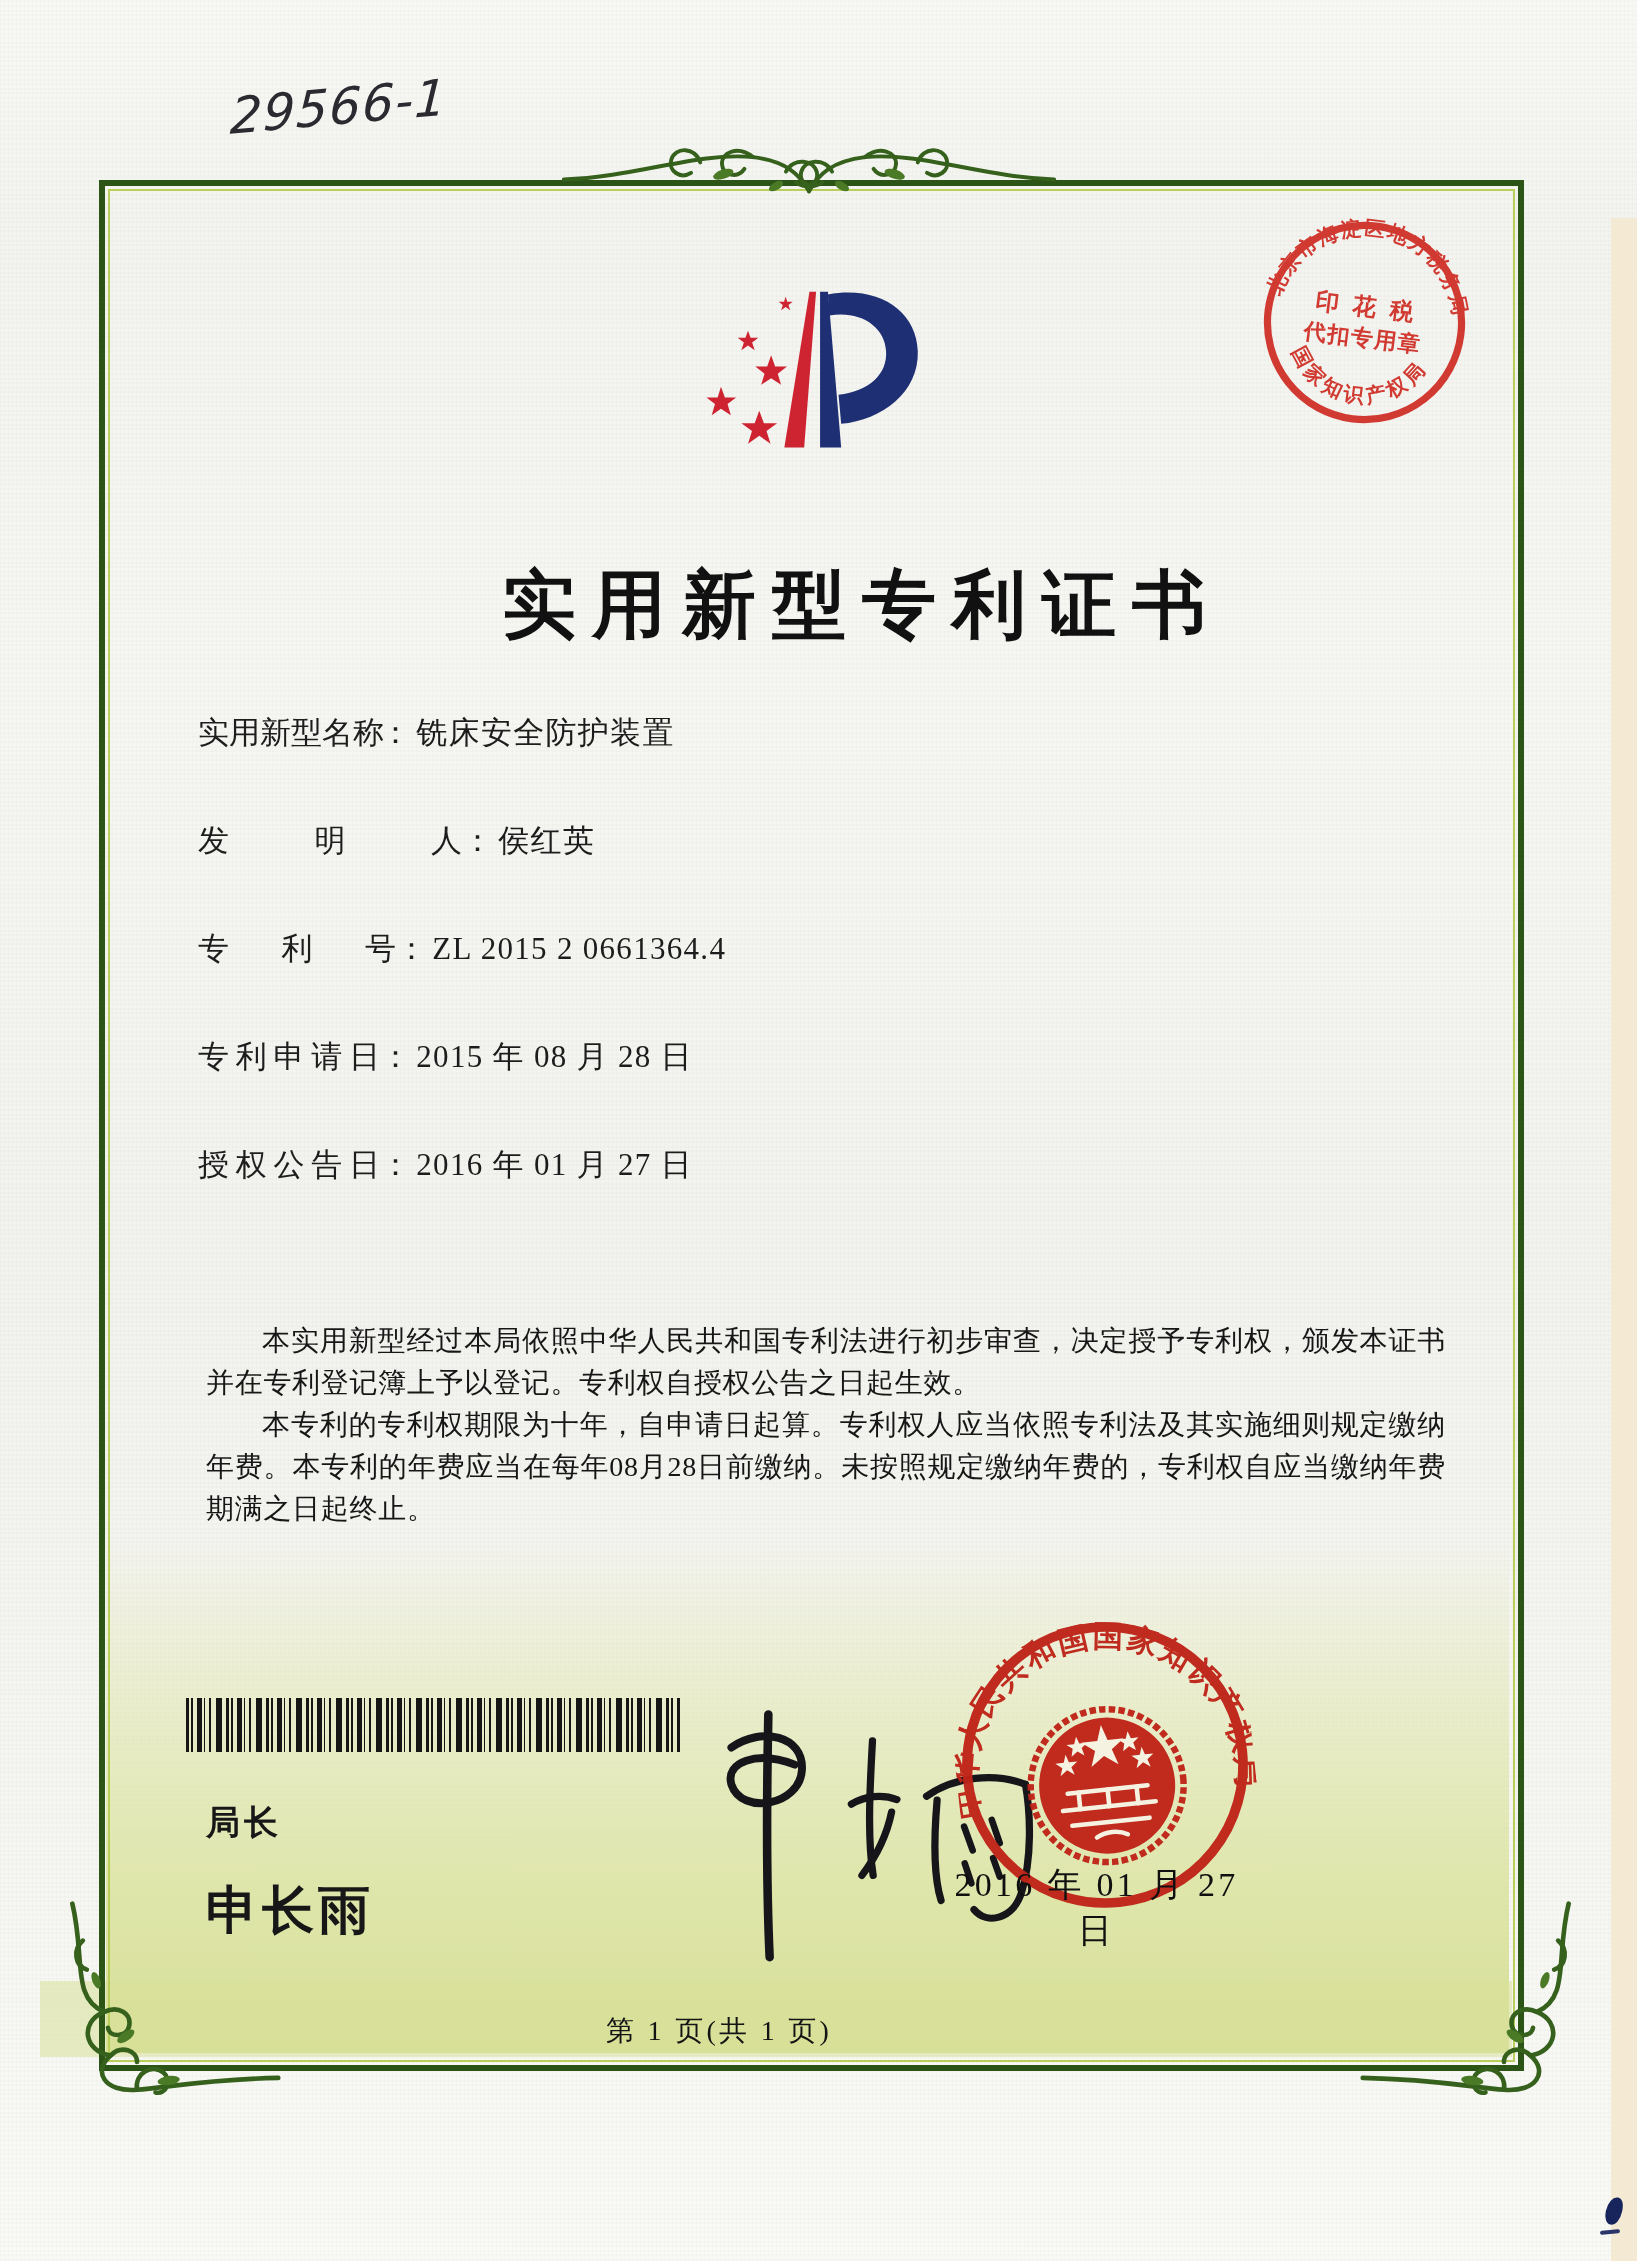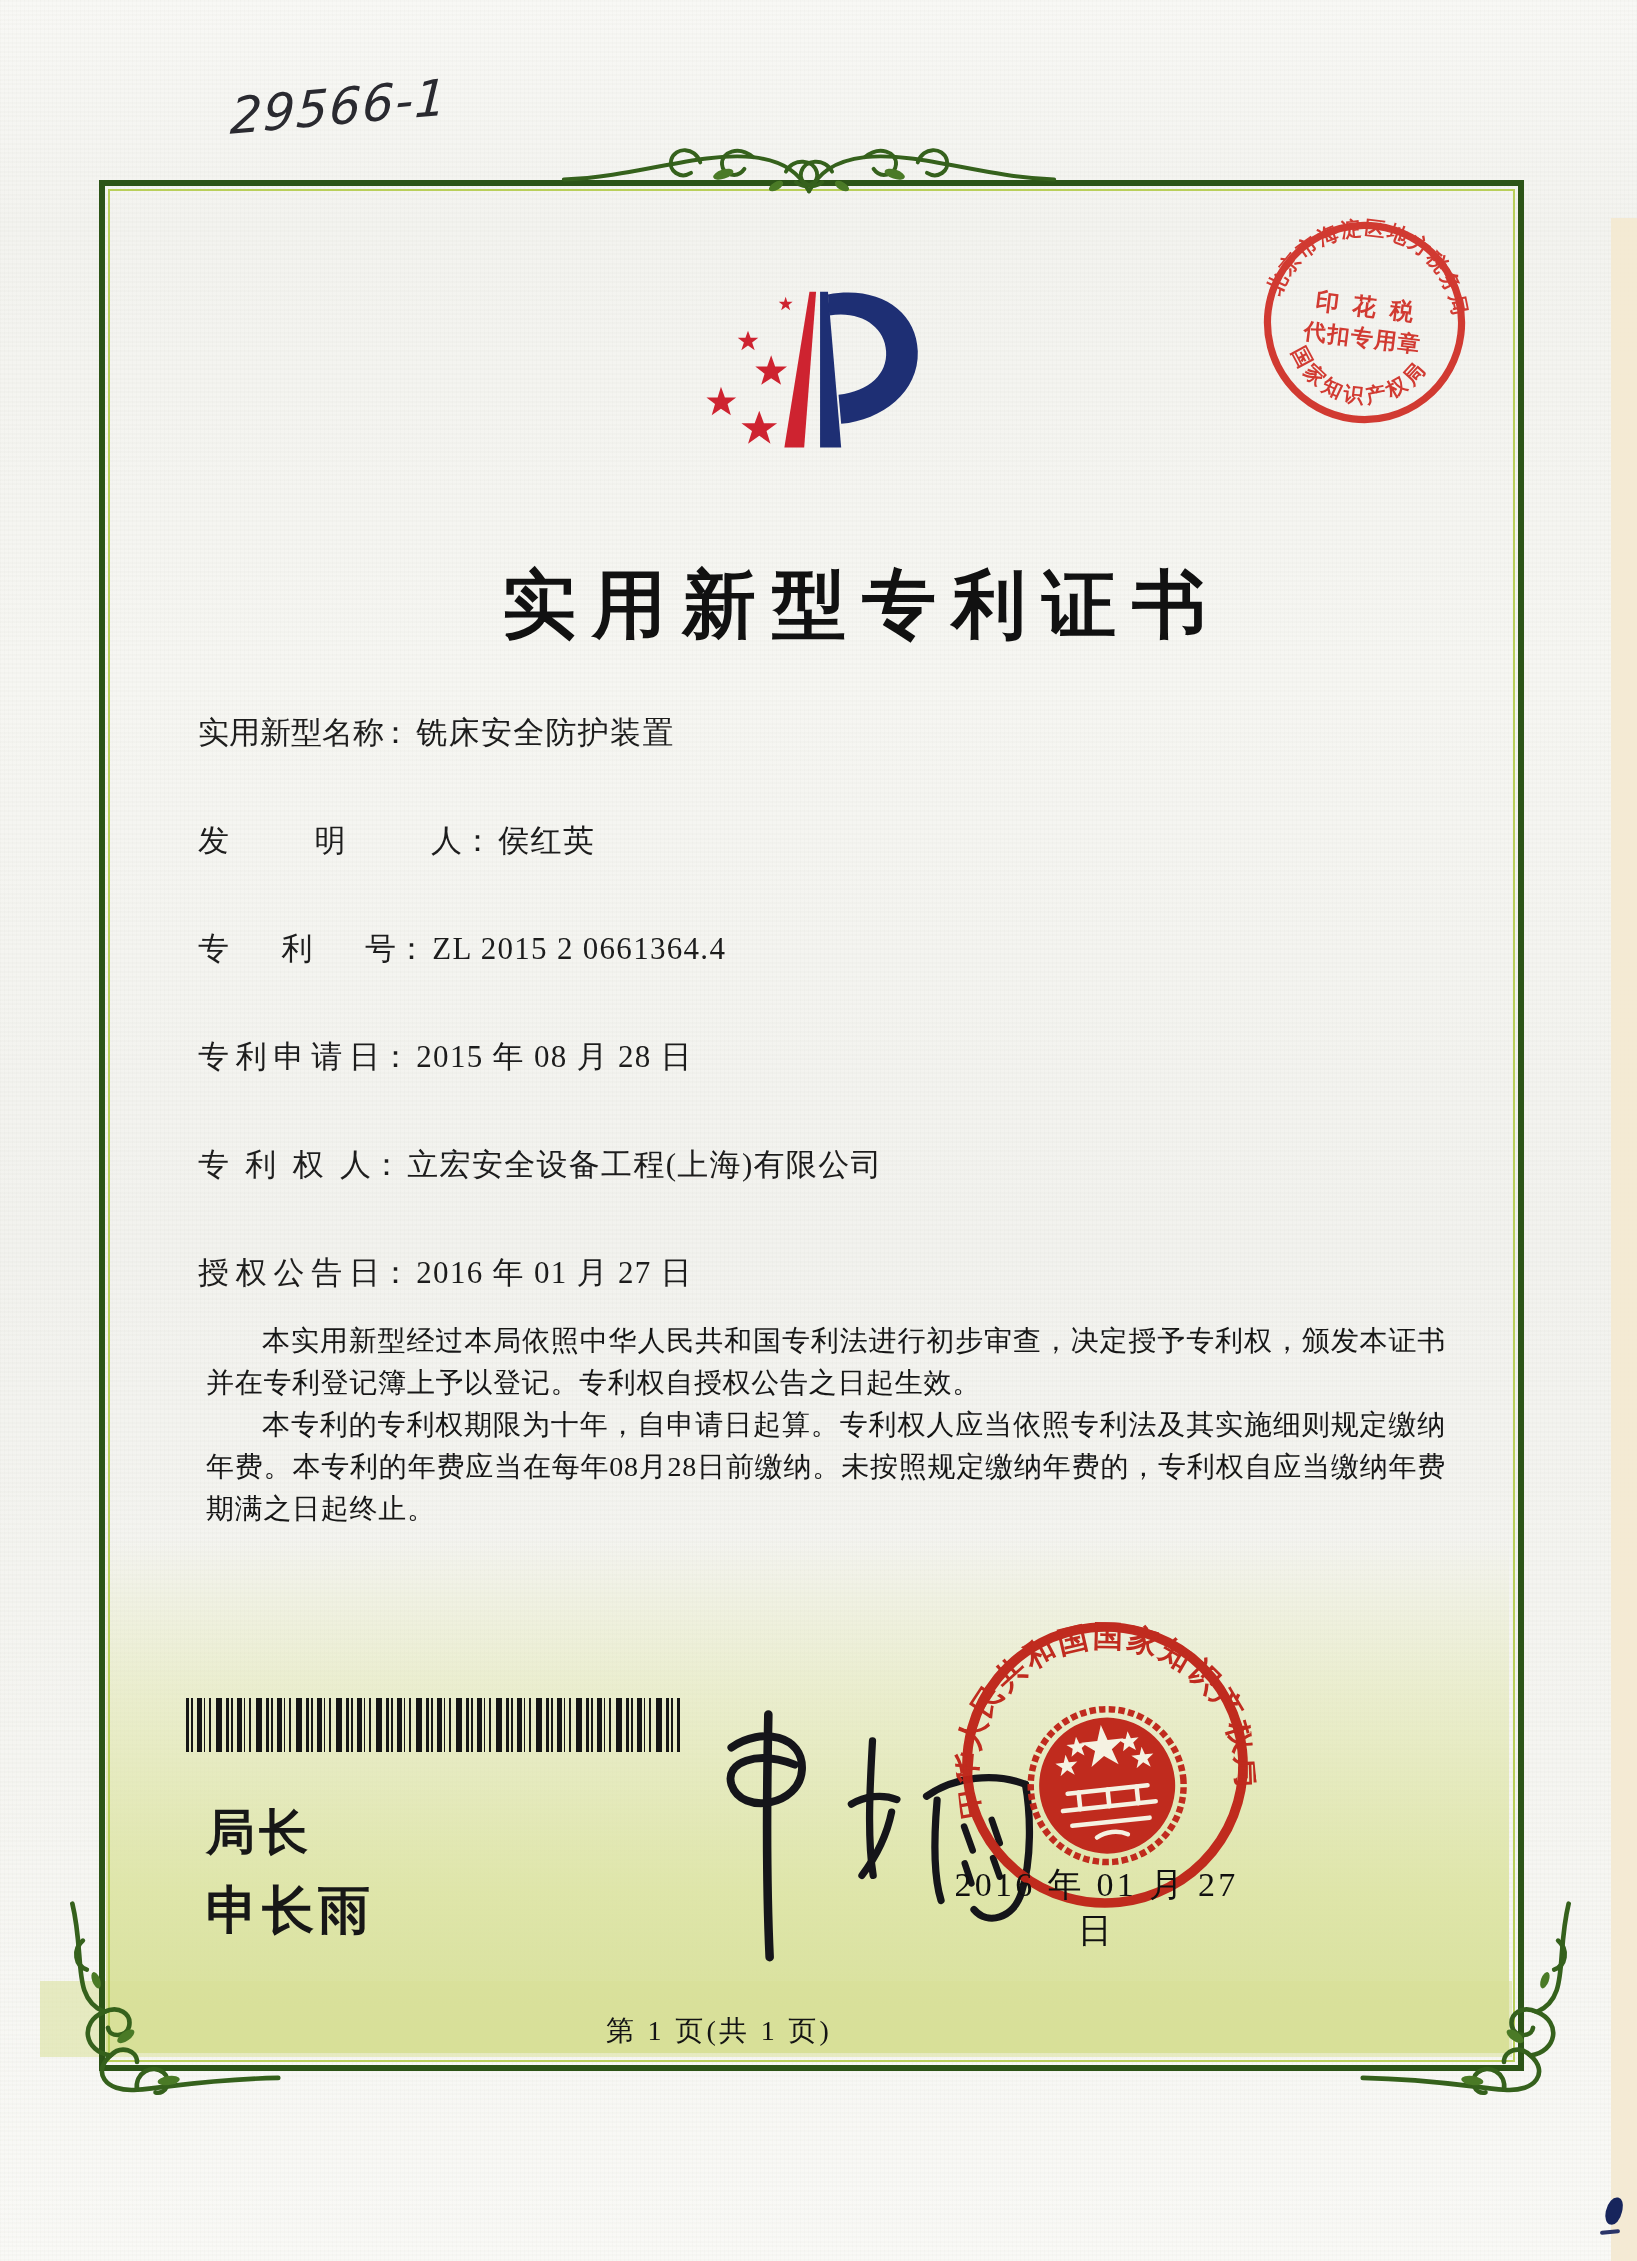--- a/index.html
+++ b/index.html
@@ -45,21 +45,21 @@
 
   .barcode{position:absolute;left:186px;top:1698px;width:494px;height:54px;
     background:repeating-linear-gradient(90deg,
       #161616 0 3.3px,transparent 3.3px 5.3px,
       #161616 5.3px 6.6px,transparent 6.6px 10.6px,
       #161616 10.6px 16px,transparent 16px 18px,
       #161616 18px 19px,transparent 19px 23px,
       #161616 23px 25px,transparent 25px 30px,
       #161616 30px 36px,transparent 36px 40px);}
 
-  .comm-title{position:absolute;left:206px;top:1800px;font-size:49px;font-weight:bold;color:#171717;letter-spacing:4px;}
+  .comm-title{position:absolute;left:206px;top:1800px;font-size:34px;font-weight:bold;color:#171717;letter-spacing:4px;}
   .comm-name{position:absolute;left:206px;top:1876px;font-size:52px;font-weight:bold;color:#171717;letter-spacing:4px;}
   .signature{position:absolute;left:664px;top:1700px;width:386px;height:267px;}
 
   .seal{position:absolute;left:956px;top:1616px;width:298px;height:298px;transform:rotate(-6deg);opacity:.96;}
   .seal-date{position:absolute;left:938px;top:1862px;width:317px;text-align:center;
     font-size:34px;letter-spacing:3.3px;color:#101010;}
 
   .footer{position:absolute;left:606px;top:2012px;font-size:28px;letter-spacing:3.3px;color:#141414;}
 
   .ink-blot{position:absolute;left:1606px;top:2197px;width:16px;height:28px;background:#17255c;
@@ -171,23 +171,20 @@
       <span class="flabel w1">实用新型名称</span><span class="fcolon">：</span><span class="fvalue">铣床安全防护装置</span>
     </div>
     <div class="frow">
       <span class="flabel w2">发明人</span><span class="fcolon">：</span><span class="fvalue">侯红英</span>
     </div>
     <div class="frow">
       <span class="flabel w3">专利号</span><span class="fcolon">：</span><span class="fvalue">ZL 2015 2 0661364.4</span>
     </div>
     <div class="frow">
       <span class="flabel w4">专利申请日</span><span class="fcolon">：</span><span class="fvalue">2015 年 08 月 28 日</span>
-    </div>
-    <div class="frow">
-      <span class="flabel w5">专利权人</span><span class="fcolon">：</span><span class="fvalue">立宏安全设备工程(上海)有限公司</span>
     </div>
     <div class="frow">
       <span class="flabel w6">授权公告日</span><span class="fcolon">：</span><span class="fvalue">2016 年 01 月 27 日</span>
     </div>
   </div>
 
   <div class="body-text">
     <p>本实用新型经过本局依照中华人民共和国专利法进行初步审查，决定授予专利权，颁发本证书并在专利登记簿上予以登记。专利权自授权公告之日起生效。</p>
     <p>本专利的专利权期限为十年，自申请日起算。专利权人应当依照专利法及其实施细则规定缴纳年费。本专利的年费应当在每年08月28日前缴纳。未按照规定缴纳年费的，专利权自应当缴纳年费期满之日起终止。</p>
   </div>

